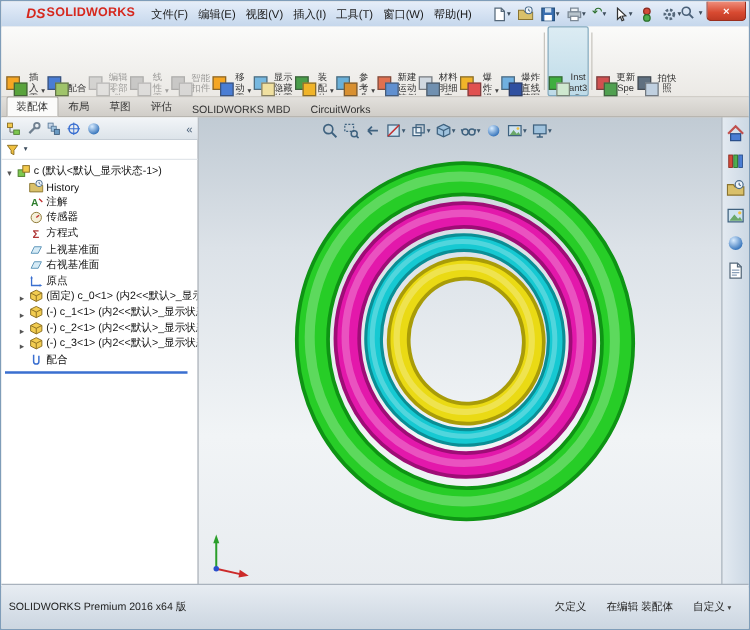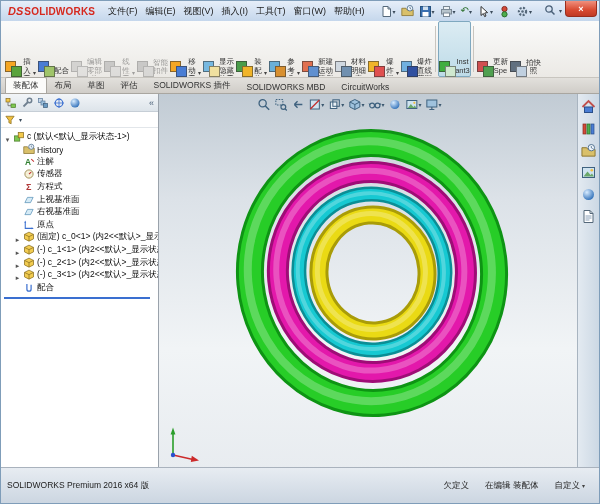--- a/index.html
+++ b/index.html
@@ -5,21 +5,21 @@
   html,body{margin:0;padding:0}
   body{
     width:600px;height:504px;position:relative;overflow:hidden;
     font-family:"Liberation Sans","DejaVu Sans",sans-serif;
     font-size:9px;background:#ecebe8;border:1px solid #7f9db9;box-sizing:border-box;
   }
   
   .titlebar{position:absolute;top:0;left:0;right:0;height:20px;
     background:linear-gradient(#e6eef9,#c5d7ec);border-bottom:1px solid #9db3cc;
     display:flex;align-items:center}
-  .brand{display:flex;align-items:flex-end;padding-left:7px;width:96px;flex:none}
+  .brand{display:flex;align-items:flex-start;padding-left:20px;width:96px;flex:none}
   .brand-mark{color:#d6281e;font-weight:bold;font-style:italic;font-size:11px;margin-right:1px}
   .brand-name{color:#d6281e;font-weight:bold;font-size:10px;letter-spacing:.2px}
   .menubar{display:flex;}
   .menu-item{padding:3px 4px;color:#1a1a1a;cursor:default}
   .qat{display:flex;align-items:center;gap:3px;margin-left:10px}
   .qbtn{display:flex;align-items:center;gap:0px;padding:1px;border-radius:2px}
   .qbtn svg{display:block}
   .qchev{font-size:6px;color:#3c4c5c}
   .qundo{font-size:10px;color:#2a6e2a;line-height:10px}
   .tb-right{position:absolute;right:0;top:0;display:flex;align-items:flex-start;gap:3px}
@@ -295,21 +295,20 @@
     <span class="ric" style="--c1:#607080;--c2:#c0d0e0"></span>
     <span class="rlabel">拍快照</span>
   </div>
 </div>
 
 <div class="cmtabs">
   <span class="cmtab active">装配体</span>
   <span class="cmtab">布局</span>
   <span class="cmtab">草图</span>
   <span class="cmtab">评估</span>
-  <span class="cmtab">SOLIDWORKS 插件</span>
   <span class="cmtab">SOLIDWORKS MBD</span>
   <span class="cmtab">CircuitWorks</span>
 </div>
 
 <div class="main">
 
   <div class="leftpanel">
     <div class="fmtabs">
       <svg width="12" height="12" viewBox="0 0 12 12" title="featuremanager-tree">
           <rect x="1" y="1.5" width="4" height="3.5" fill="#f2c94c" stroke="#8a6d1f" stroke-width="0.7"></rect>

